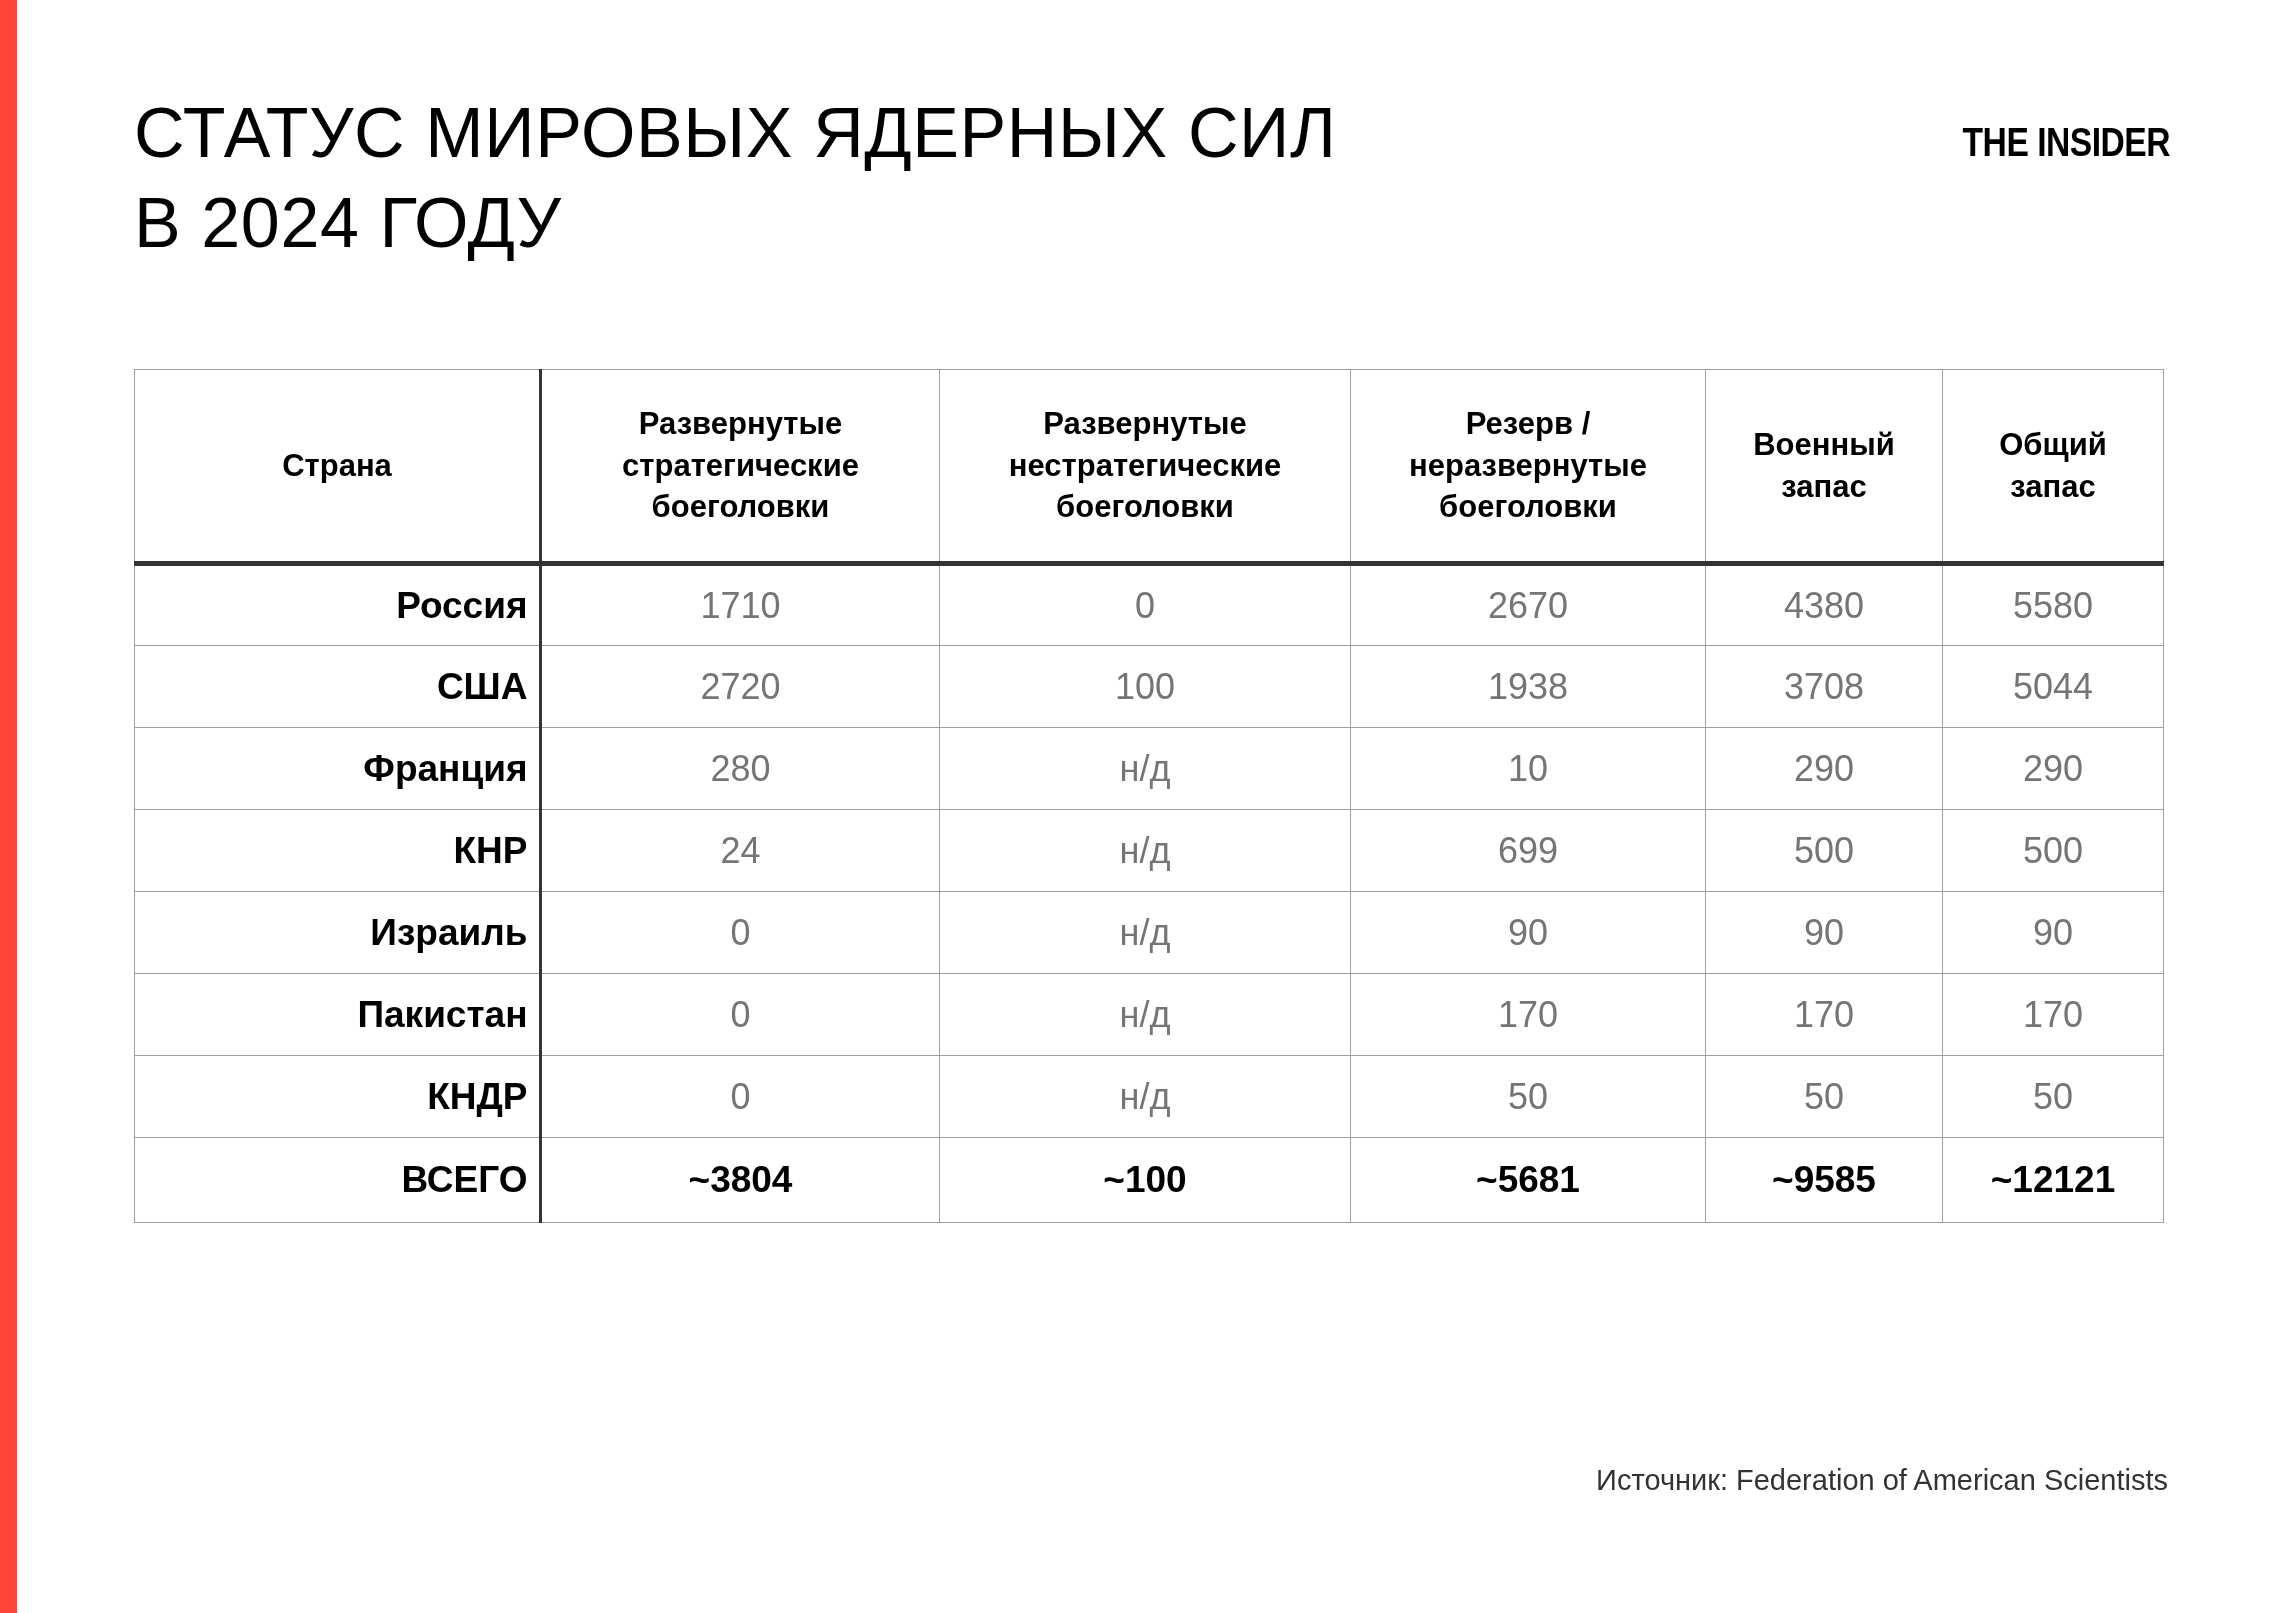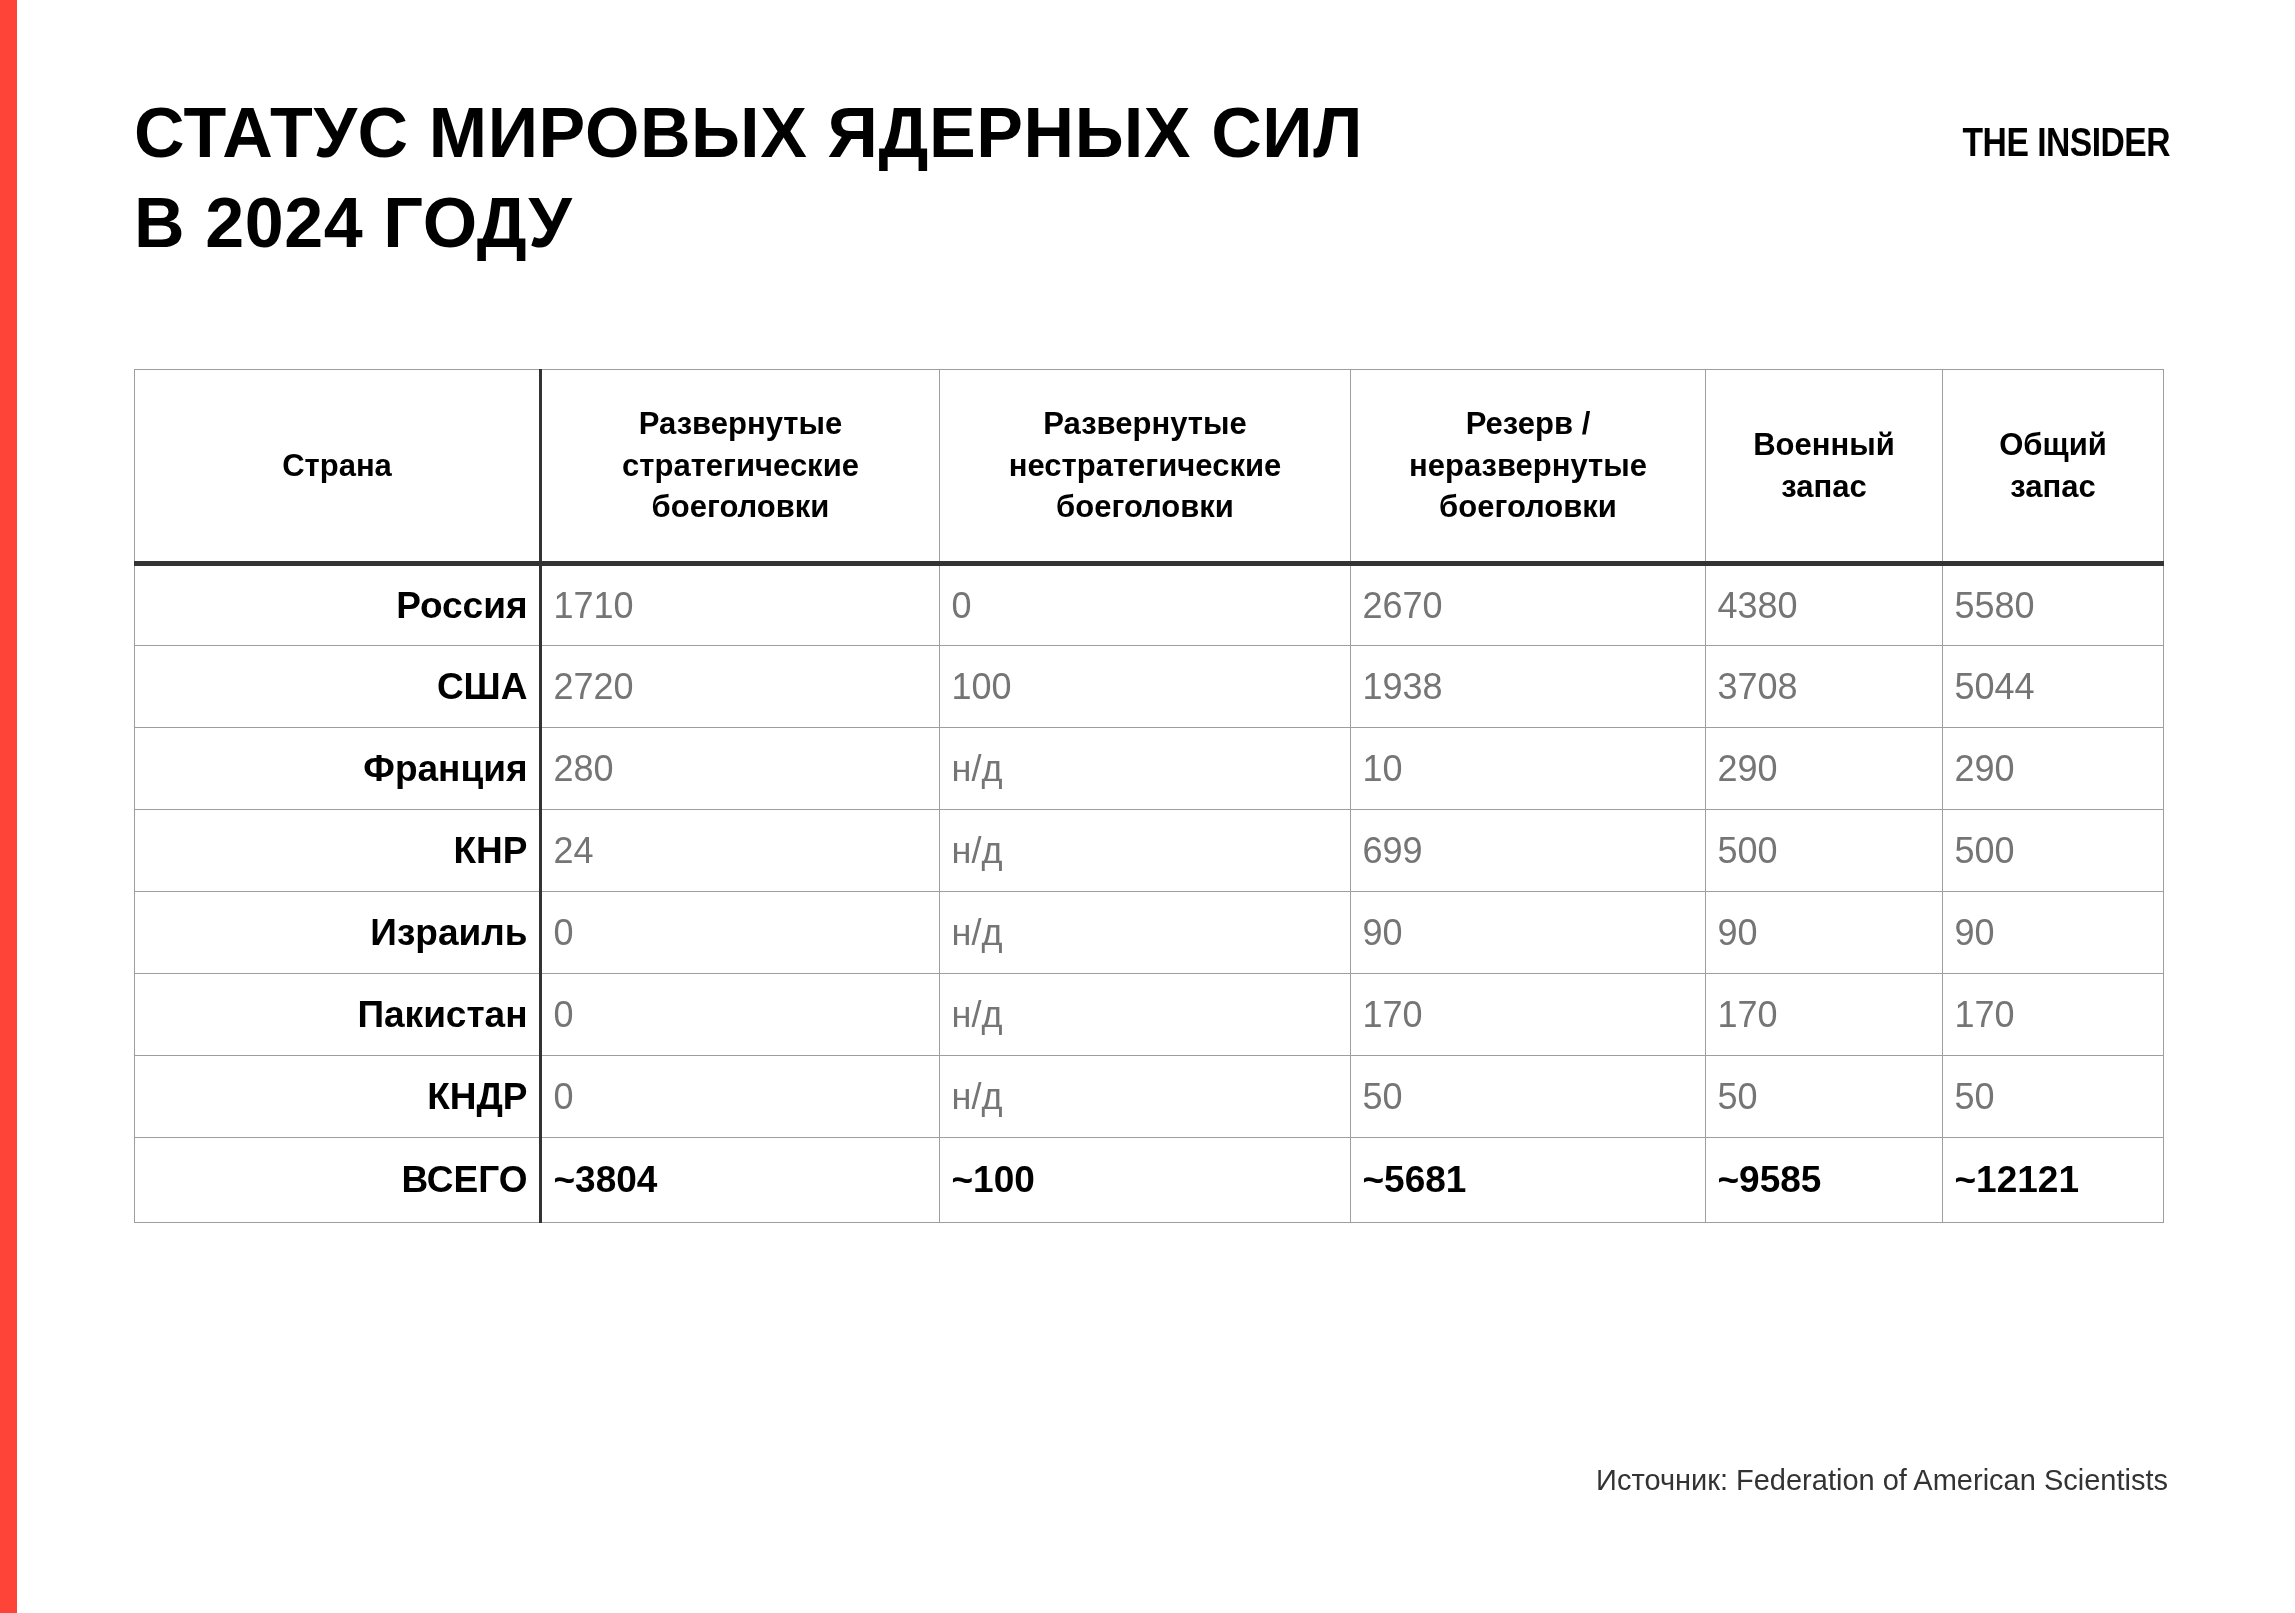--- a/index.html
+++ b/index.html
@@ -20,21 +20,21 @@
     left: 0; top: 0; bottom: 0;
     width: 16.6px;
     background: #fe4438;
   }
   .page-title {
     position: absolute;
     left: 134px;
     top: 89px;
     margin: 0;
     font-size: 70px;
-    font-weight: 700;
+    font-weight: 400;
     color: #000000;
     line-height: 1.28;
     letter-spacing: 0.6px;
     white-space: pre-line;
   }
   .logo {
     position: absolute;
     right: 125px;
     top: 119px;
     font-size: 41px;
@@ -77,20 +77,21 @@
   }
   td.country-cell {
     font-size: 37px;
     font-weight: 700;
     color: #000000;
   }
   td.num-cell {
     font-size: 36px;
     font-weight: 400;
     color: #757575;
+    text-align: center;
   }
   tr.total-row td {
     font-size: 37px;
     font-weight: 700;
     color: #000000;
   }
   tr.total-row td.num-cell { color: #000000; }
   .source-line {
     position: absolute;
     right: 127px;

